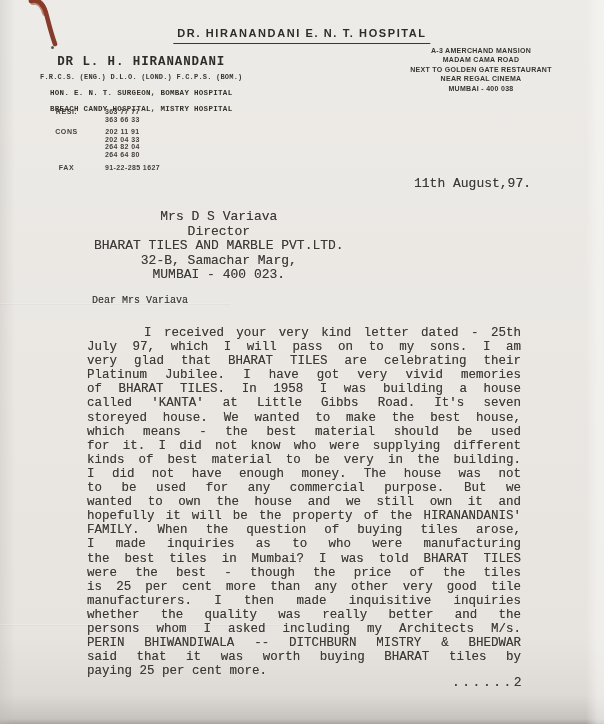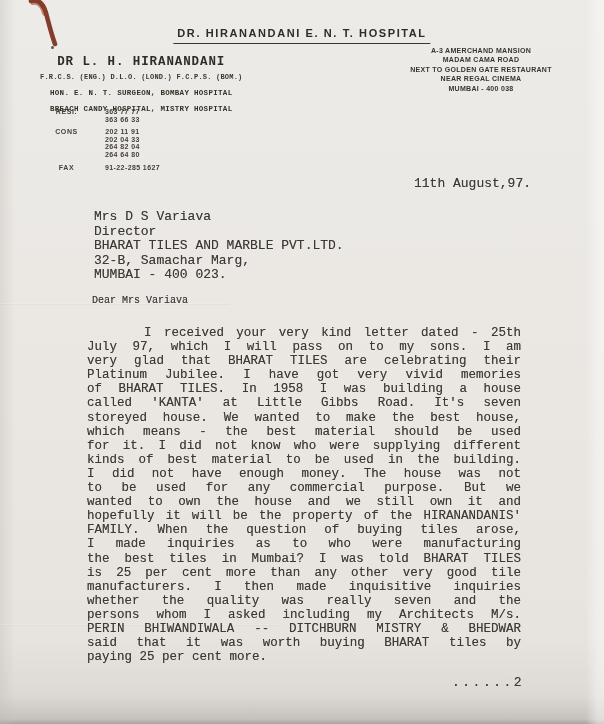--- a/index.html
+++ b/index.html
@@ -40,21 +40,21 @@
   .hosp-address{
     position:absolute;right:28px;top:46px;width:190px;text-align:center;
     font-size:7px;font-weight:bold;letter-spacing:.3px;color:#38342e;
   }
   .hosp-address div{line-height:9.4px;white-space:nowrap;}
 
   
   .typed{font-family:Liberation Mono, monospace;color:#3d3a36;
     text-shadow:0 0 .5px rgba(61,58,54,.55);}
   .date{position:absolute;left:414px;top:176px;font-size:13px;white-space:nowrap;}
-  .recipient{position:absolute;left:94px;top:210px;font-size:13px;}
+  .recipient{position:absolute;left:94px;top:210px;font-size:13px;text-align:center;}
   .recipient div{line-height:14.6px;white-space:nowrap;}
   .salutation{position:absolute;left:92px;top:295px;font-size:10px;white-space:nowrap;}
   .body-par{position:absolute;left:87px;top:326px;width:434px;font-size:12.5px;}
   .body-par .jline{line-height:14.1px;text-align:justify;text-align-last:justify;white-space:nowrap;
     
     white-space:normal;}
   .body-par .indent{padding-left:57px;}
   .body-par .jlast{text-align-last:left;}
   .continuation{position:absolute;left:452px;top:675px;font-size:13px;letter-spacing:2.5px;white-space:nowrap;}
 
@@ -131,31 +131,32 @@
   <div class="typed body-par">
     <div class="jline indent">I received your very kind letter dated - 25th</div>
     <div class="jline">July 97, which I will pass on to my sons. I am</div>
     <div class="jline">very glad that BHARAT TILES are celebrating their</div>
     <div class="jline">Platinum Jubilee. I have got very vivid memories</div>
     <div class="jline">of BHARAT TILES. In 1958 I was building a house</div>
     <div class="jline">called 'KANTA' at Little Gibbs Road. It's seven</div>
     <div class="jline">storeyed house. We wanted to make the best house,</div>
     <div class="jline">which means - the best material should be used</div>
     <div class="jline">for it. I did not know who were supplying different</div>
-    <div class="jline">kinds of best material to be used in the building.</div>
+    <div class="jline">kinds of best material to be very in the building.</div>
     <div class="jline">I did not have enough money. The house was not</div>
     <div class="jline">to be used for any commercial purpose. But we</div>
     <div class="jline">wanted to own the house and we still own it and</div>
     <div class="jline">hopefully it will be the property of the HIRANANDANIS'</div>
     <div class="jline">FAMILY. When the question of buying tiles arose,</div>
     <div class="jline">I made inquiries as to who were manufacturing</div>
     <div class="jline">the best tiles in Mumbai? I was told BHARAT TILES</div>
+    <div class="jline">were the best - though the price of the tiles</div>
     <div class="jline">is 25 per cent more than any other very good tile</div>
     <div class="jline">manufacturers. I then made inquisitive inquiries</div>
-    <div class="jline">whether the quality was really seven and the</div>
+    <div class="jline">whether the quality was really better and the</div>
     <div class="jline">persons whom I asked including my Architects M/s.</div>
     <div class="jline">PERIN BHIWANDIWALA -- DITCHBURN MISTRY &amp; BHEDWAR</div>
     <div class="jline">said that it was worth buying BHARAT tiles by</div>
     <div class="jline jlast">paying 25 per cent more.</div>
   </div>
 
   <div class="typed continuation">......2</div>
 
 </div>
 

